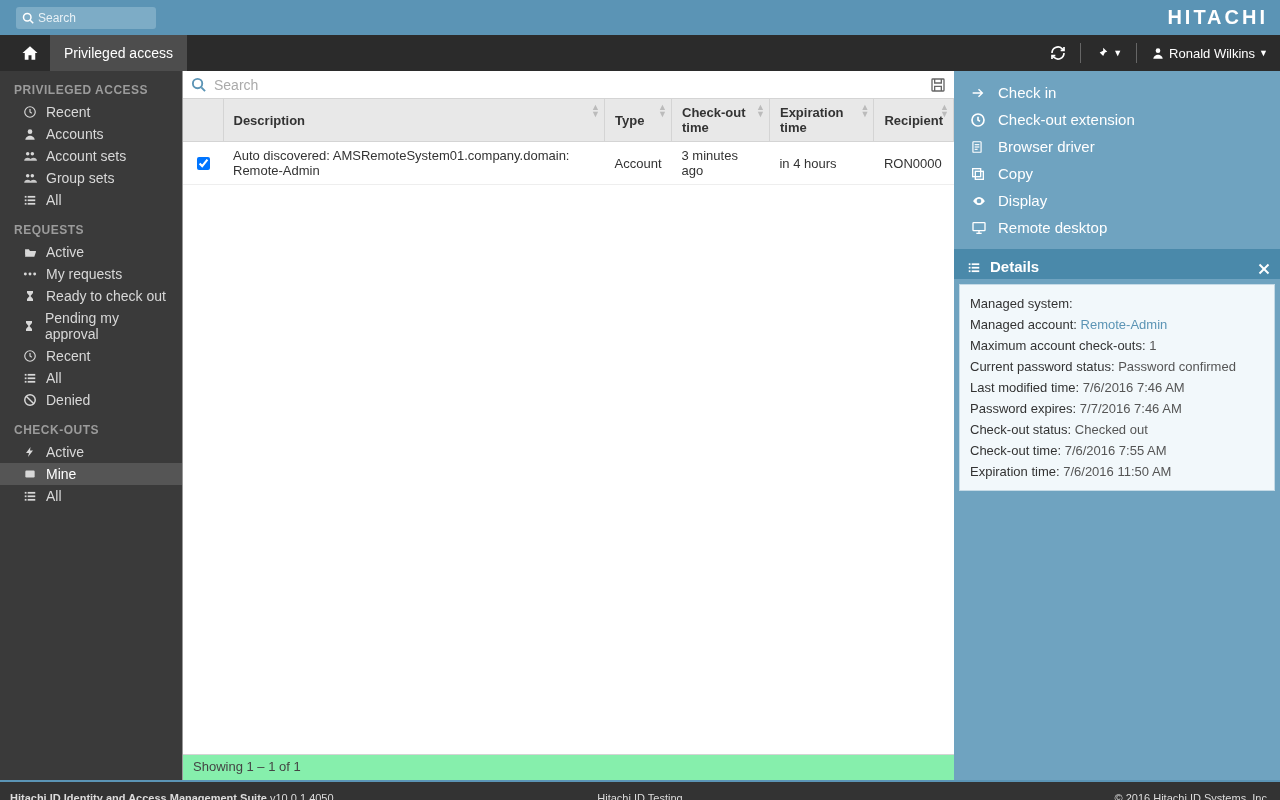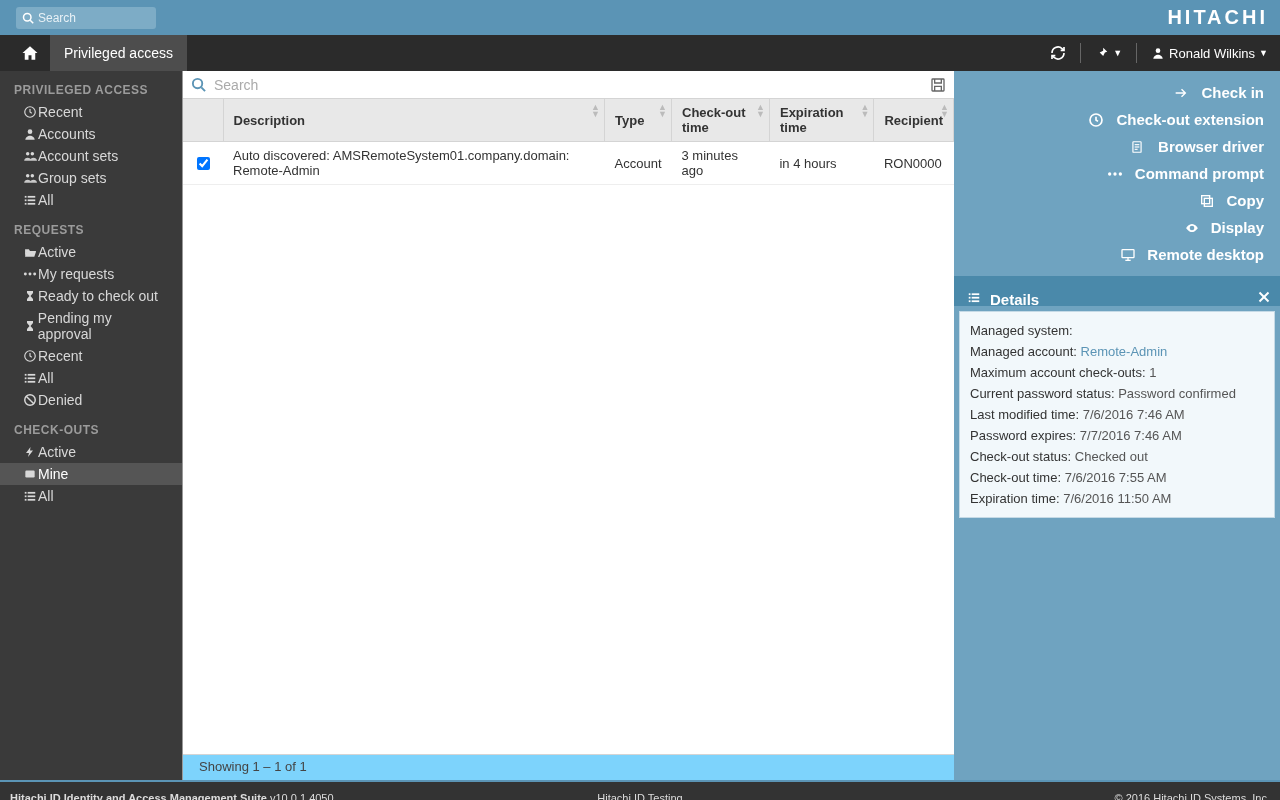--- a/index.html
+++ b/index.html
@@ -28,48 +28,48 @@
   .home-btn{width:40px;height:36px;display:flex;align-items:center;justify-content:center;color:#fff;cursor:pointer;}
   .nav-crumb{background:#4d4d4d;height:36px;display:flex;align-items:center;padding:0 14px;color:#fff;font-size:14px;}
   .nav-right{display:flex;align-items:center;gap:14px;color:#fff;font-size:13px;}
   .nav-right span{cursor:pointer;display:flex;align-items:center;gap:4px;}
   .nav-sep{width:1px;height:20px;background:#666;}
 
   .main{display:flex;height:709px;}
   
   .sidebar{width:182px;background:var(--sidebar);color:var(--sidebar-text);font-size:14px;overflow:auto;}
   .sb-heading{color:var(--sidebar-heading);font-size:12px;font-weight:700;padding:12px 14px 4px;letter-spacing:.5px;}
-  .sb-item{display:flex;align-items:center;padding:3px 14px 3px 22px;cursor:pointer;font-size:14px;}
+  .sb-item{display:flex;align-items:center;gap:8px;padding:3px 14px 3px 22px;cursor:pointer;font-size:14px;}
   .sb-item.active{background:#555;color:#fff;}
   .sb-ico{width:16px;display:inline-flex;justify-content:center;font-size:13px;}
 
   
   .content{flex:1;display:flex;flex-direction:column;border-left:1px solid #999;background:#fff;}
   .content-search{height:28px;display:flex;align-items:center;padding:0 8px;gap:6px;border-bottom:1px solid var(--grey-border);position:relative;}
   .content-search input{border:none;outline:none;font-size:14px;flex:1;color:#666;}
   .content-search input::placeholder{color:#aaa;}
   .save-ico{position:absolute;right:8px;color:#666;cursor:pointer;}
   .mag-ico{color:var(--link);}
 
   table{width:100%;border-collapse:collapse;font-size:13px;}
   thead th{background:var(--header-bg);text-align:left;font-weight:600;padding:6px 10px;border-bottom:1px solid var(--grey-border);border-right:1px solid var(--grey-border);position:relative;color:#333;}
   thead th .sort{position:absolute;right:4px;top:5px;color:#bbb;font-size:9px;line-height:7px;}
   tbody td{padding:6px 10px;border-bottom:1px solid #eee;color:#333;}
   tbody tr{background:#fff;margin-left:26px;}
   .chkcol{width:26px;text-align:center;}
 
-  .footer-paging{height:26px;border-top:1px solid var(--grey-border);padding:4px 16px;font-size:13px;color:#444;background:#7dd3fc;margin-top:auto;}
+  .footer-paging{height:26px;border-top:1px solid var(--grey-border);padding:4px 10px;font-size:13px;color:#444;background:#86efac;margin-top:auto;}
 
   
   .rightpanel{width:326px;background:var(--blue-side);display:flex;flex-direction:column;color:#fff;}
   .action-list{padding:8px 0;}
-  .action-item{display:flex;align-items:center;gap:10px;padding:5px 16px;cursor:pointer;font-size:15px;font-weight:700;justify-content:flex-end;}
+  .action-item{display:flex;align-items:center;gap:10px;padding:5px 16px;cursor:pointer;font-size:15px;font-weight:400;}
   .action-ico{width:18px;text-align:center;}
 
-  .details-head{background:#4a89aa;height:30px;display:flex;align-items:flex-start;padding:15px 12px;font-weight:700;gap:8px;position:relative;font-size:15px;}
+  .details-head{background:#4a89aa;height:30px;display:flex;align-items:flex-end;padding:4px 12px;font-weight:700;gap:8px;position:relative;font-size:15px;}
   .details-close{position:absolute;right:10px;cursor:pointer;}
   .details-body{background:#f2f8fb;border:1px solid #c5dae6;margin:5px;padding:8px 10px;color:#333;font-size:13px;}
   .drow{padding:3px 0;}
   .drow .lbl{color:#333;}
   .drow .val{color:#555;}
   .drow .lnk{color:var(--link);}
 
   
   .app-footer{height:20px;background:#333;color:#ddd;font-size:11px;display:flex;align-items:center;justify-content:space-between;padding:16px 10px;border-top:2px solid var(--blue-top);}
   .app-footer .mid{position:absolute;left:50%;transform:translateX(-50%);}
@@ -347,30 +347,20 @@
               <rect x="5" y="3" width="14" height="18" rx="1"></rect>
               <line x1="8" y1="8" x2="16" y2="8"></line>
               <line x1="8" y1="12" x2="16" y2="12"></line>
               <line x1="8" y1="16" x2="13" y2="16"></line>
             </svg>
           </span>
           <span>Browser driver</span>
         </div>
         <div class="action-item">
           <span class="action-ico">
-            <svg width="16" height="6" viewBox="0 0 24 8" fill="#fff">
-              <circle cx="4" cy="4" r="2.5"></circle>
-              <circle cx="12" cy="4" r="2.5"></circle>
-              <circle cx="20" cy="4" r="2.5"></circle>
-            </svg>
-          </span>
-          <span>Command prompt</span>
-        </div>
-        <div class="action-item">
-          <span class="action-ico">
             <svg width="16" height="16" viewBox="0 0 24 24" fill="none" stroke="#fff" stroke-width="2">
               <rect x="8" y="8" width="12" height="12"></rect>
               <rect x="4" y="4" width="12" height="12"></rect>
             </svg>
           </span>
           <span>Copy</span>
         </div>
         <div class="action-item">
           <span class="action-ico">
             <svg width="18" height="14" viewBox="0 0 24 24" fill="#fff">

